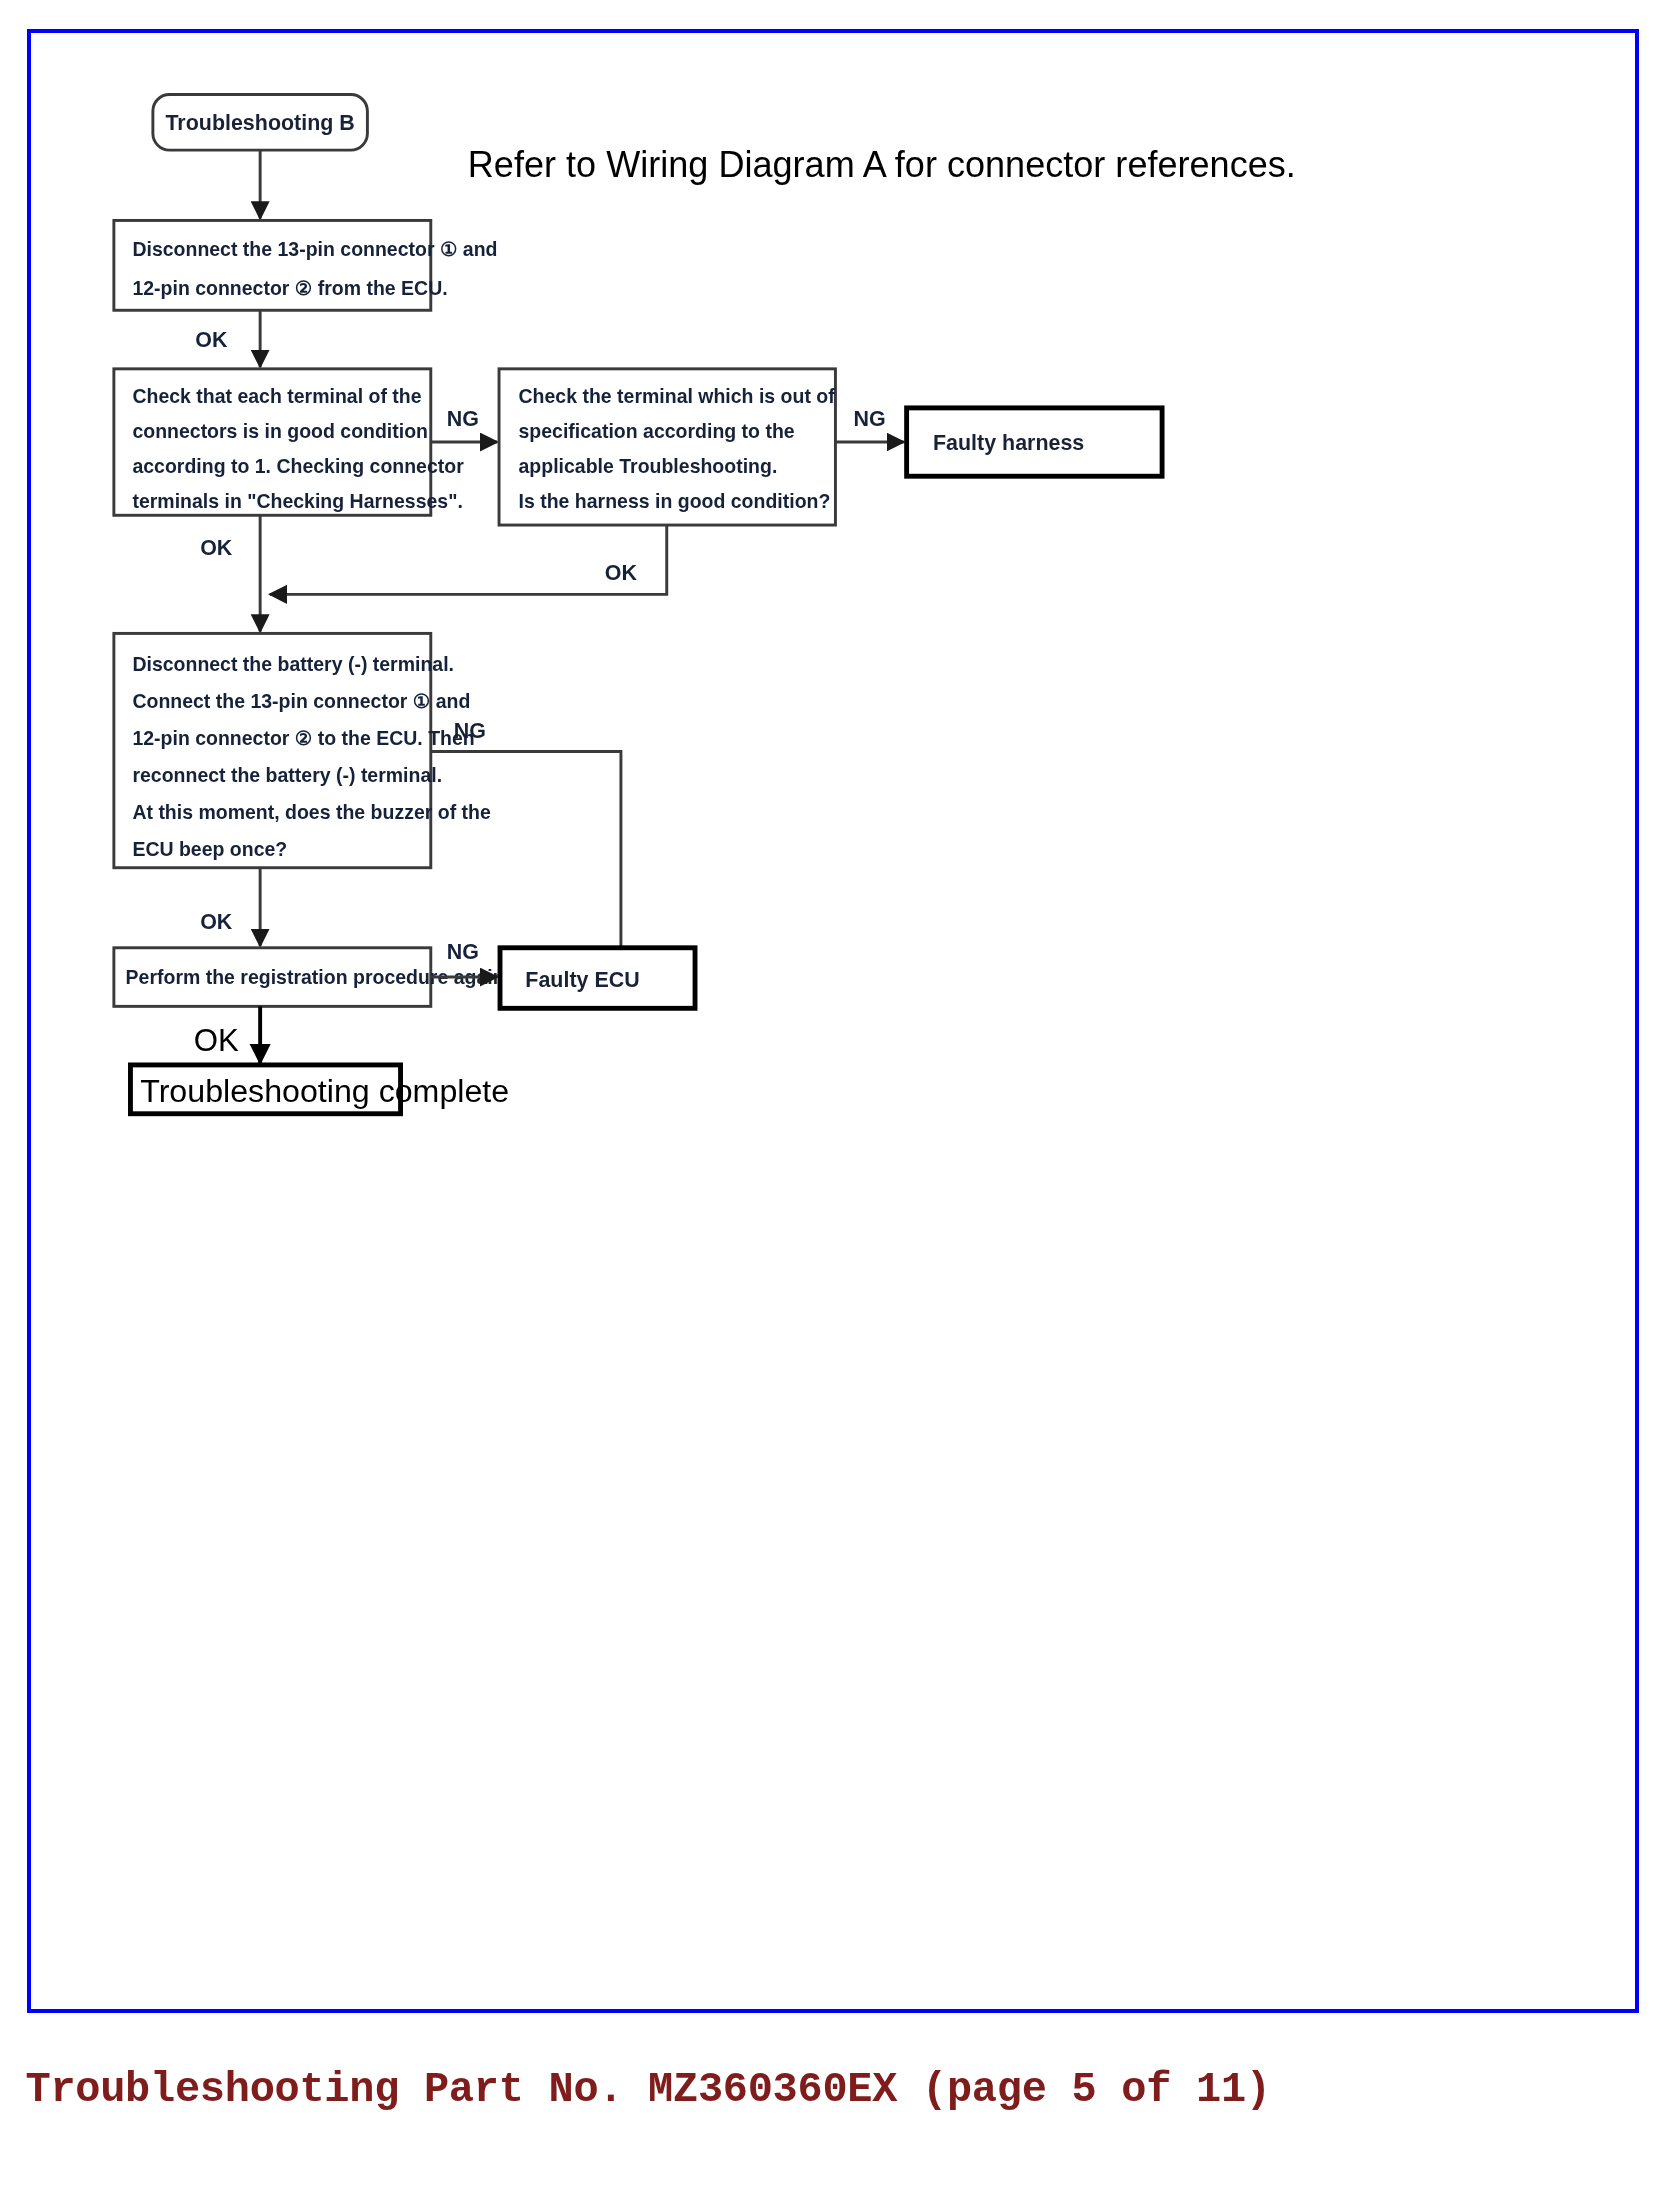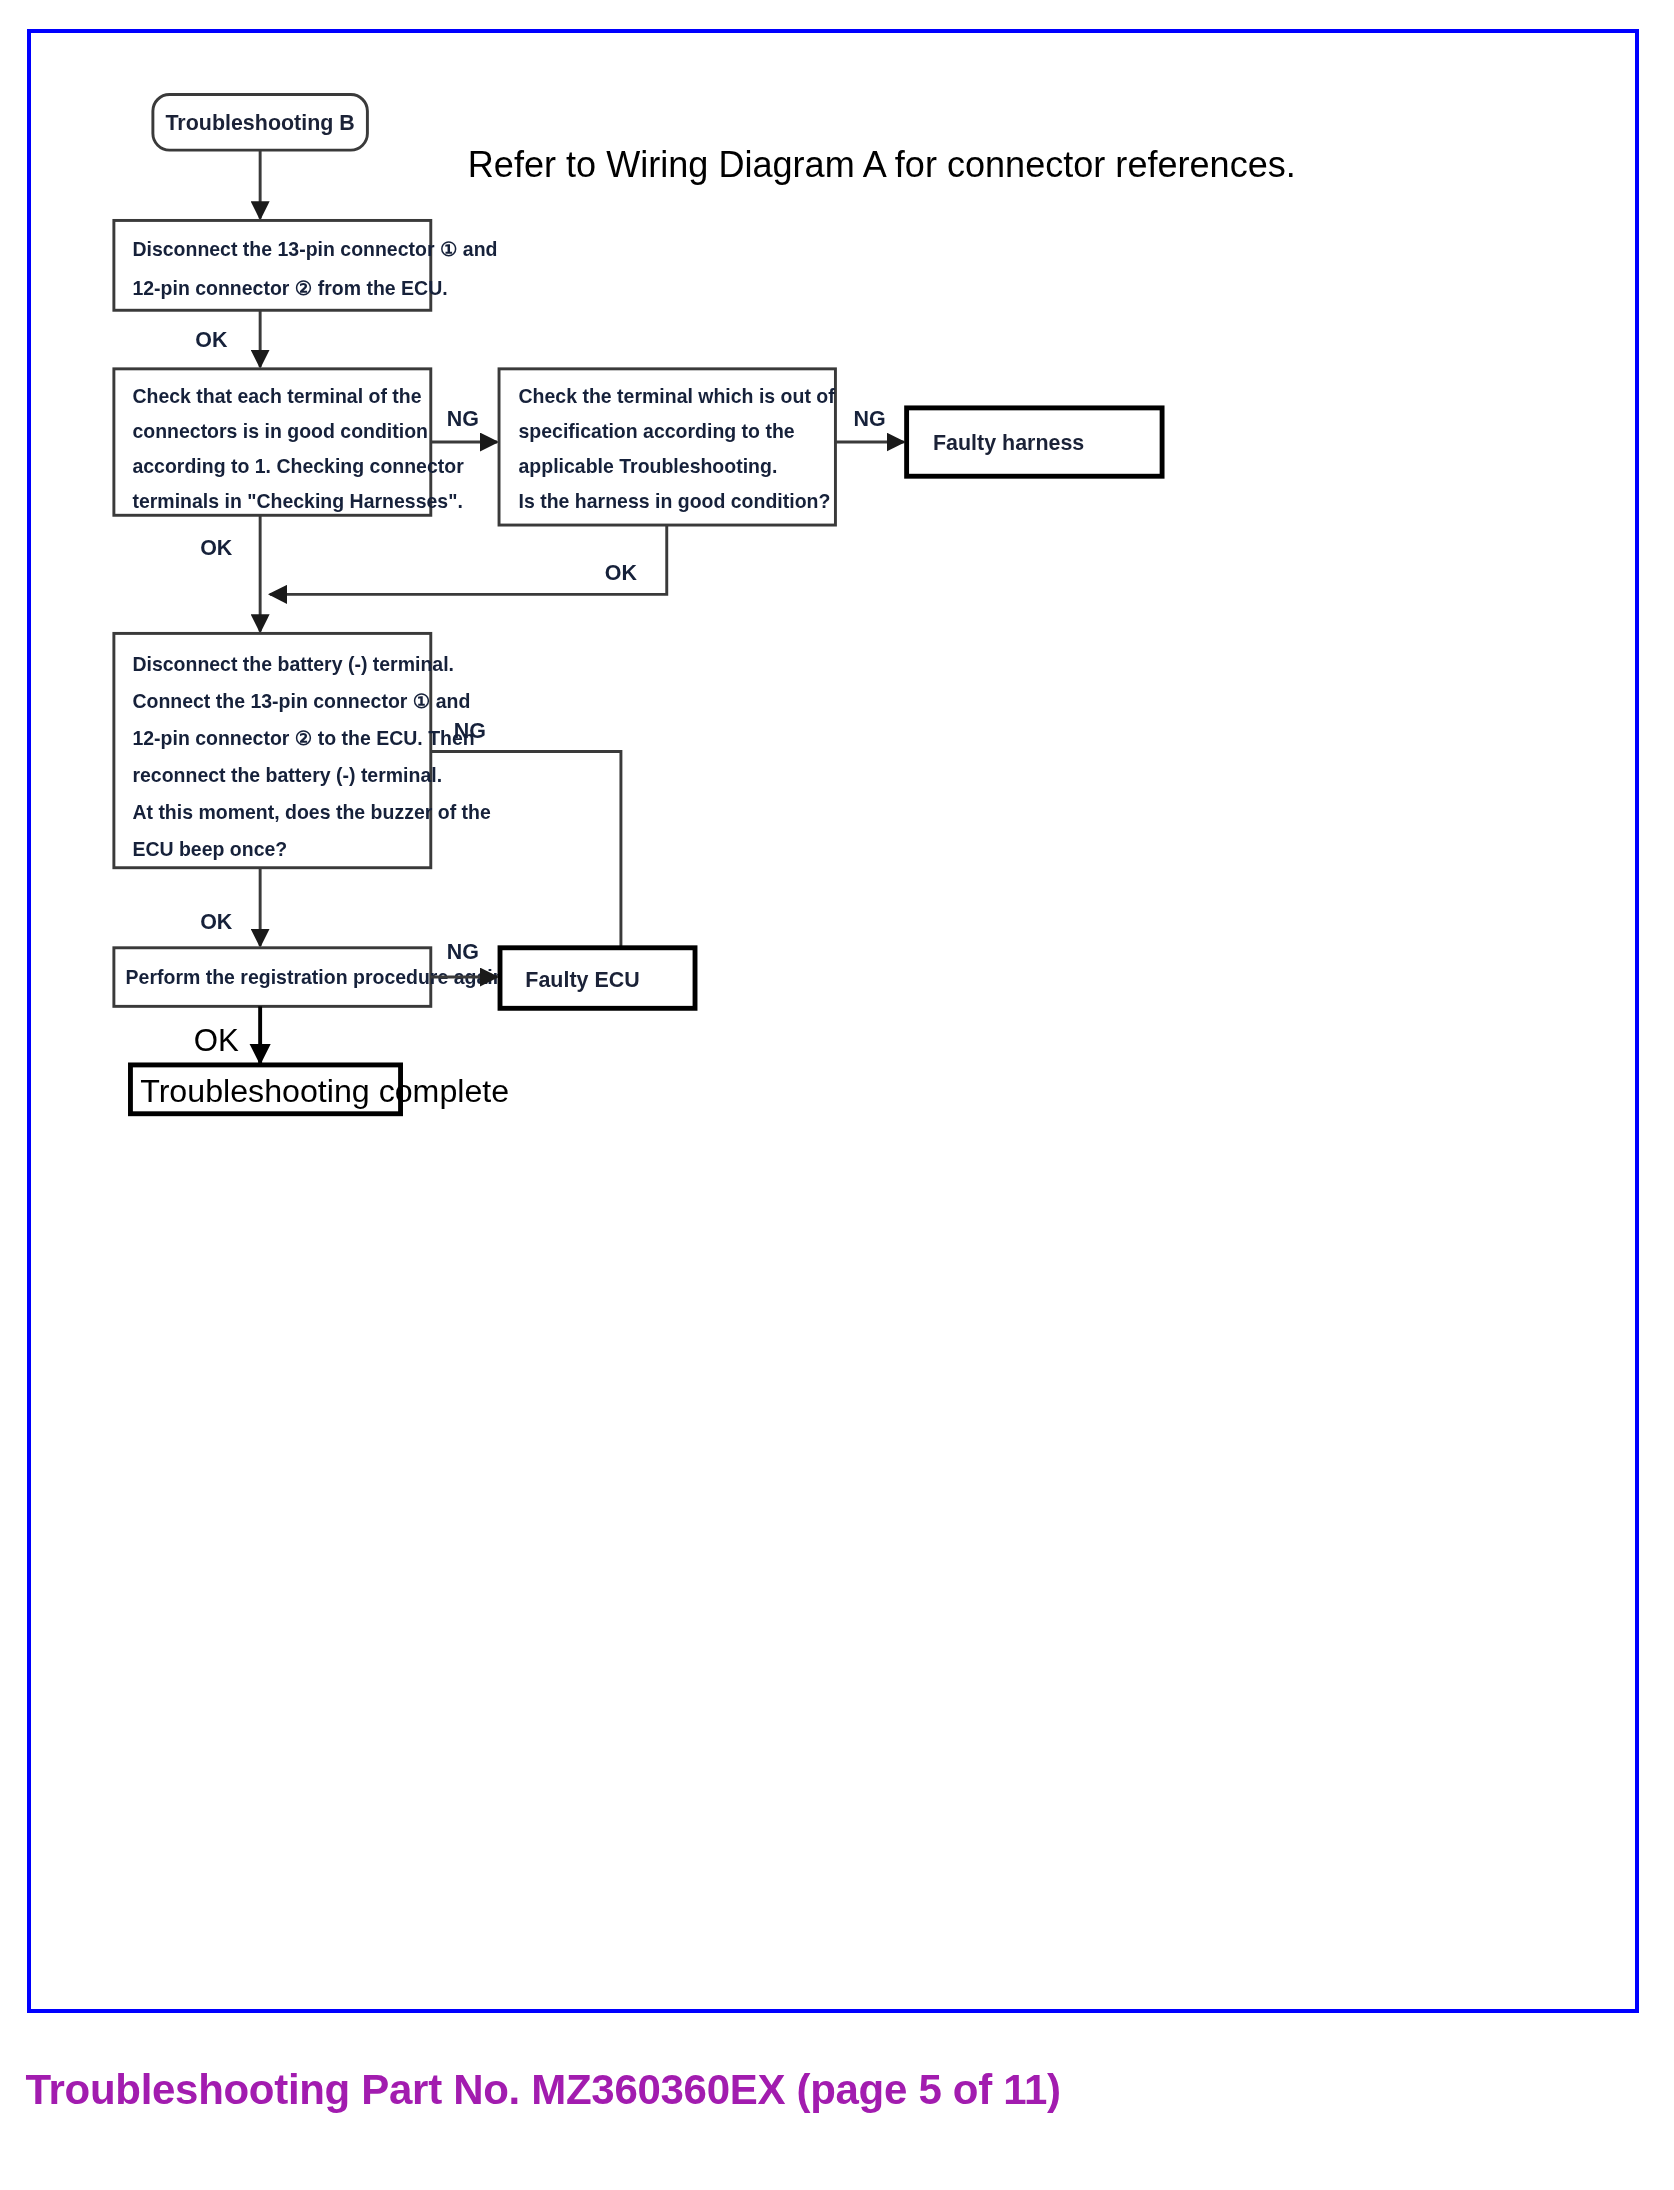--- a/index.html
+++ b/index.html
@@ -85,22 +85,22 @@
     stroke-width: 4;
     fill: none;
   }
   #footer-caption {
     position: absolute;
     left: 25.5px;
     top: 2066px;
     width: 1607px;
     font-size: 42px;
     font-weight: bold;
-    color: #a21caf;
-    font-family: Liberation Sans, sans-serif;
+    color: #7f1d1d;
+    font-family: Liberation Mono, monospace;
     letter-spacing: -0.3px;
     white-space: nowrap;
   }
 </style>
 </head>
 <body>
 
 <div id="page-frame">
 
   <svg id="flow-svg" viewBox="0 0 1645 2024" preserveAspectRatio="none">

